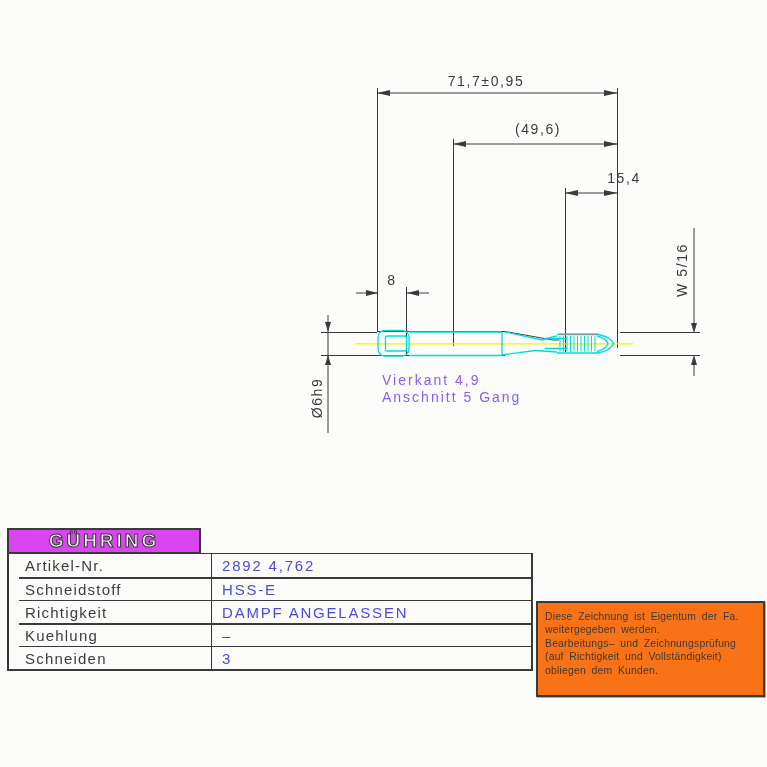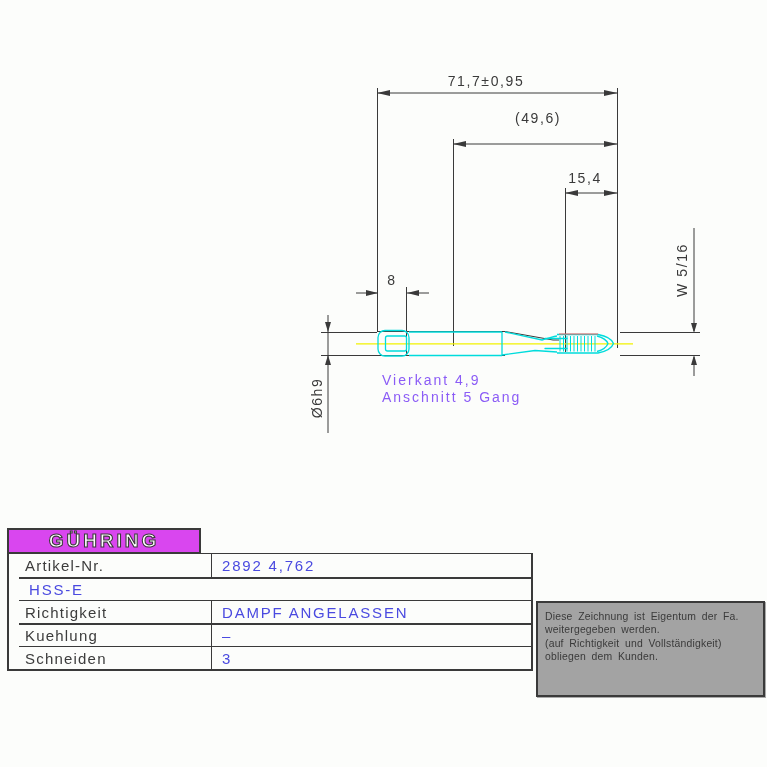--- a/index.html
+++ b/index.html
@@ -78,21 +78,21 @@
     font-size: 15px; letter-spacing: 1.8px;
     white-space: nowrap;
   }
 
   
   #notice-box {
     position: absolute; left: 536px; top: 601px;
     width: 229px; height: 96px;
     border: 2px solid #3a3a3a;
     box-shadow: 1px 1px 0 0 #aaa;
-    background: #a3a3a3;
+    background: #f97316;
     padding: 7px 6px 0 7px;
   }
   .notice-line {
     color: #3a3a3a;
     font-size: 10.4px;
     line-height: 13.4px;
     letter-spacing: 0.2px;
     word-spacing: 2.5px;
     white-space: nowrap;
   }
@@ -162,59 +162,61 @@
       <path d="M557 334.5 H598 Q611 337 613.5 343.5 Q611 350.5 598 353 H557"></path>
       <path d="M597 336 Q606 338.5 608 343.5 Q606 349 597 351.5"></path>
       <path d="M560 336 V351.5 M563.5 336 V351.5 M567 336 V351.5 M570.5 336 V351.5 M574 336 V351.5 M577.5 336 V351.5 M581 336 V351.5 M584.5 336 V351.5 M588 336 V351.5 M591.5 336 V351.5 M595 336 V351.5" stroke-width="1"></path>
     </g>
 
     <path d="M559 334 H598" stroke="#ff5a5a" stroke-width="1.2" fill="none"></path>
   </svg>
 
   <div class="dim-text" style="left:406px; top:73px; width:160px;">71,7±0,95</div>
 
-  <div class="dim-text" style="left:478px; top:110px; width:120px;">(49,6)</div>
-
-  <div class="dim-text" style="left:545px; top:170px; width:80px;">15,4</div>
+  <div class="dim-text" style="left:478px; top:121px; width:120px;">(49,6)</div>
+
+  <div class="dim-text" style="left:584px; top:170px; width:80px;">15,4</div>
 
   <div class="dim-text" style="left:372px; top:272px; width:40px;">8</div>
 
   <div class="dim-text rot" style="left:272px; top:390px; width:90px;">Ø6h9</div>
 
   <div class="dim-text rot" style="left:632px; top:262px; width:100px;">W 5/16</div>
 
   <div class="note-text" style="left:382px; top:372px;">Vierkant 4,9</div>
   <div class="note-text" style="left:382px; top:389px;">Anschnitt 5 Gang</div>
 
   <div id="logo-box">
     <span id="logo-text">GÜHRING</span>
   </div>
 
   <div id="info-table">
     <div class="trow">
       <div class="tlabel">Artikel-Nr.</div>
       <div class="tvalue">2892 4,762</div>
     </div>
     <div class="trow thick">
+      <div class="tlabel">Schneidstoff</div>
       <div class="tvalue">HSS-E</div>
     </div>
     <div class="trow">
       <div class="tlabel">Richtigkeit</div>
       <div class="tvalue">DAMPF ANGELASSEN</div>
     </div>
     <div class="trow thick">
       <div class="tlabel">Kuehlung</div>
       <div class="tvalue">–</div>
     </div>
     <div class="trow">
       <div class="tlabel">Schneiden</div>
       <div class="tvalue">3</div>
     </div>
   </div>
 
   <div id="notice-box">
     <div class="notice-line">Diese Zeichnung ist Eigentum der Fa.</div>
     <div class="notice-line">weitergegeben werden.</div>
+    <div class="notice-line">Bearbeitungs– und Zeichnungsprüfung</div>
     <div class="notice-line">(auf Richtigkeit und Vollständigkeit)</div>
     <div class="notice-line">obliegen dem Kunden.</div>
   </div>
 
 </div>
 
 </body></html>

